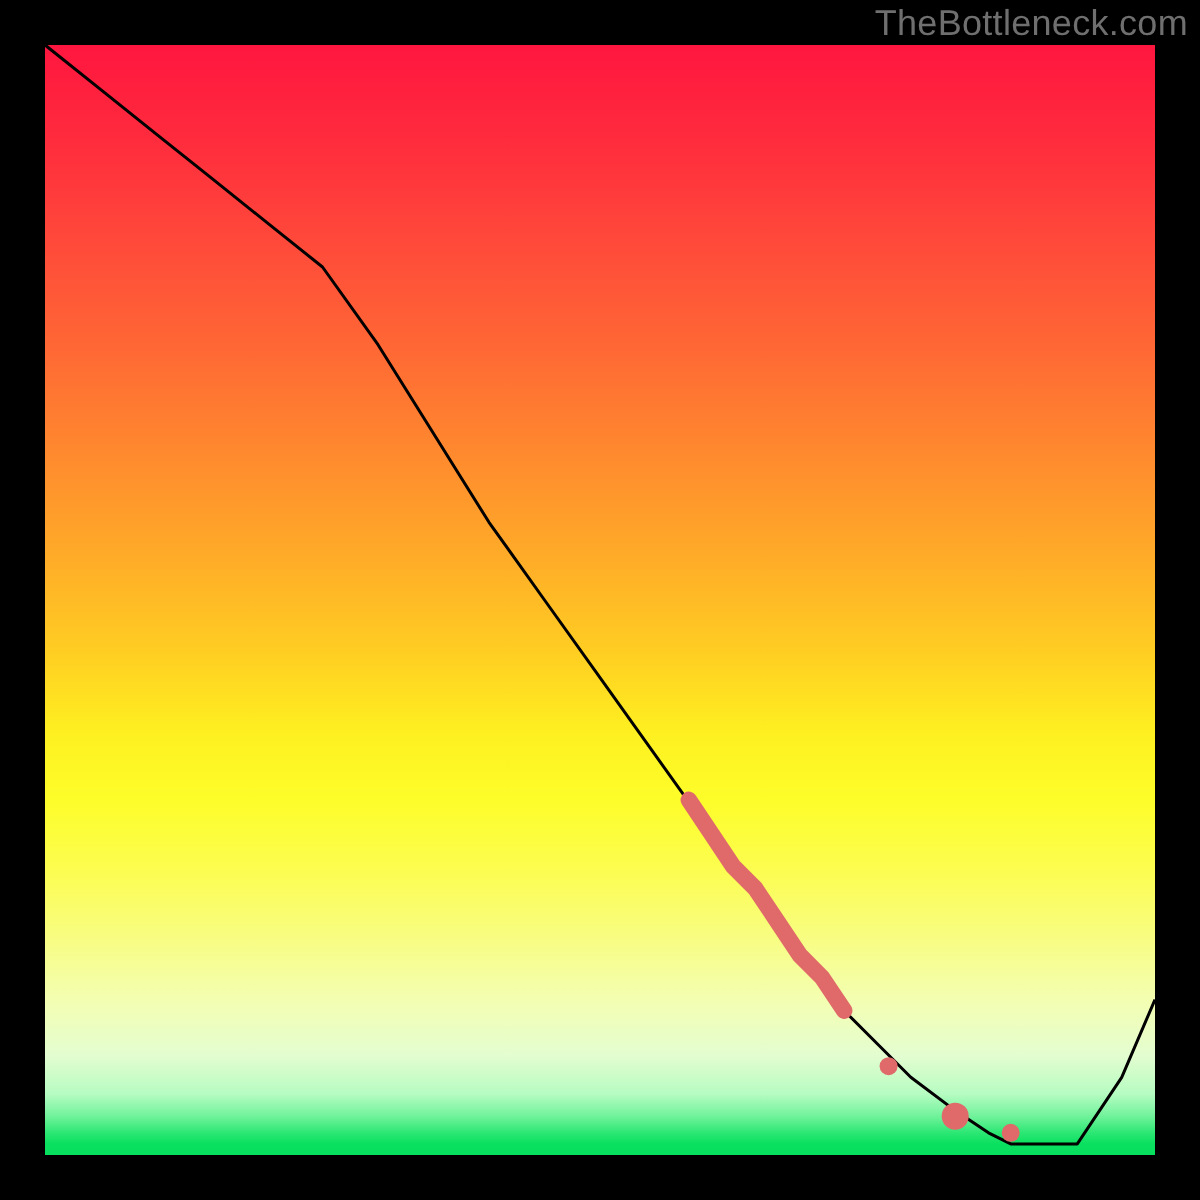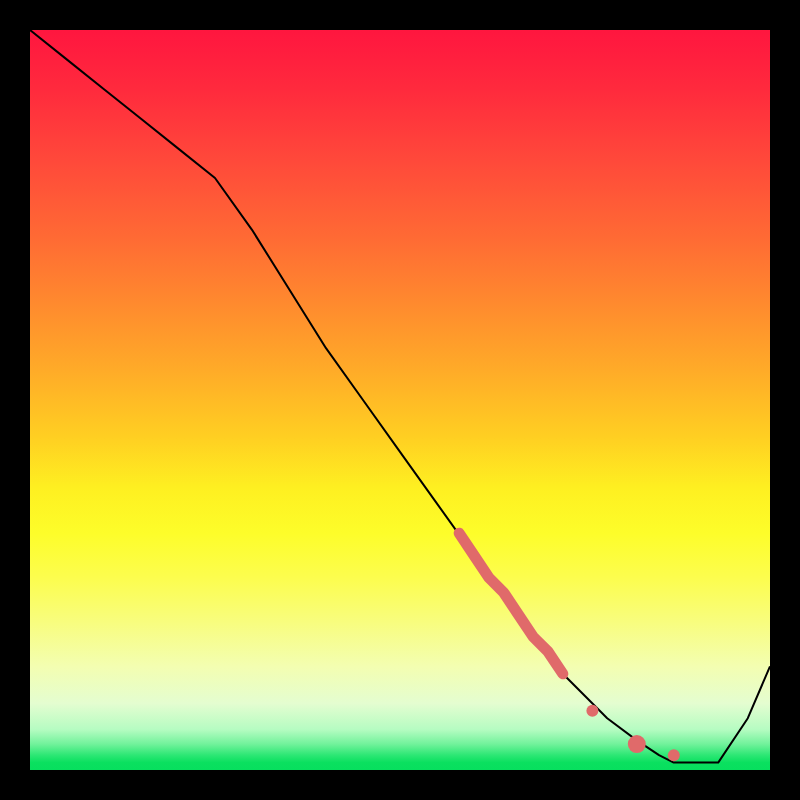--- a/index.html
+++ b/index.html
@@ -60,20 +60,21 @@
     font-size: 24px;
     font-weight: 400;
     letter-spacing: 0.2px;
     user-select: none;
   }
 </style>
 </head>
 <body>
 
 <div class="frame">
+  <div class="watermark">TheBottleneck.com</div>
 
   <div class="plot-area">
     <svg class="lines" viewBox="0 0 740 740">
       <g id="markers-under"></g>
       <g id="curve-group">
           <path d="M0.0 0.0 L37.0 29.6 L74.0 59.2 L111.0 88.8 L148.0 118.4 L185.0 148.0 L222.0 199.8 L259.0 259.0 L296.0 318.2 L333.0 370.0 L370.0 421.8 L407.0 473.6 L444.0 525.4 L458.8 547.6 L481.0 577.2 L503.2 606.8 L532.8 643.8 L555.0 666.0 L577.2 688.2 L606.8 710.4 L629.0 725.2 L643.8 732.6 L666.0 732.6 L688.2 732.6 L717.8 688.2 L740.0 636.4" fill="none" stroke="#000000" stroke-width="2" stroke-linejoin="round"></path>
         </g>
       <g id="markers-over">
           <path d="M429.2 503.2 L444.0 525.4 L458.8 547.6 L473.6 562.4 L488.4 584.6 L503.2 606.8 L518.0 621.6 L532.8 643.8" fill="none" stroke="#e06a6a" stroke-width="11" stroke-linecap="round"></path>
           <circle cx="562.4" cy="680.8" r="6" fill="#e06a6a"></circle>

